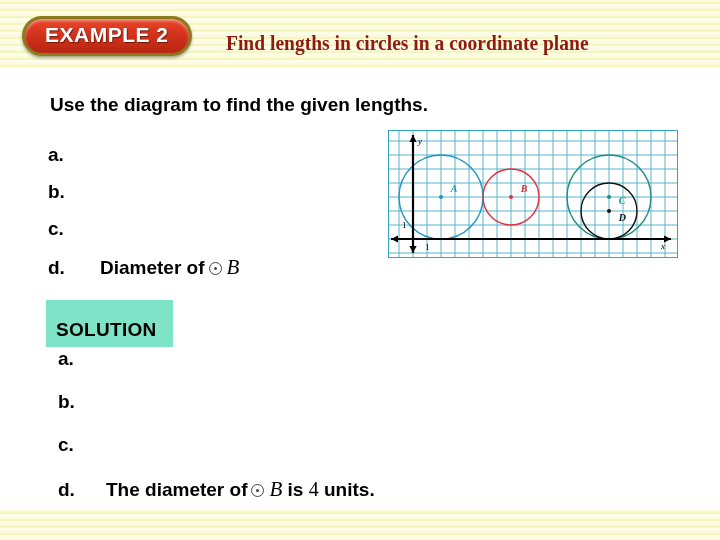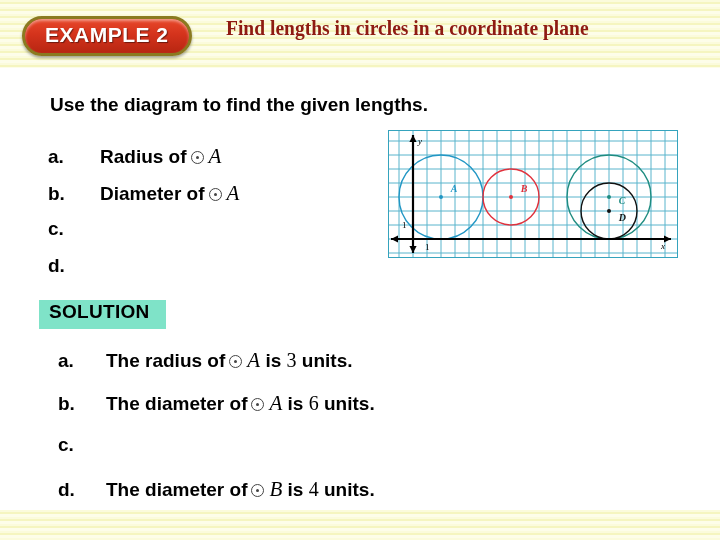--- a/index.html
+++ b/index.html
@@ -21,23 +21,23 @@
       #f5f5c0 2px, #f5f5c0 4px,
       #fdfde9 4px, #fdfde9 7px
     );
   }
   .band-top { top: 0; height: 68px; }
   .band-bottom { bottom: 0; height: 30px; }
 
   
   .header {
     position: absolute;
-    top: 16px; left: 0; right: 0; height: 56px;
+    top: 0; left: 0; right: 0; height: 56px;
     display: flex;
-    align-items: flex-start;
+    align-items: flex-end;
   }
   .example-badge {
     margin-left: 22px;
     padding: 4px 20px 6px 20px;
     border-radius: 22px;
     background: linear-gradient(to bottom, #e8482a 0%, #d4331c 45%, #b72612 100%);
     border: 3px solid #8a7a20;
     box-shadow: inset 0 2px 3px rgba(255,255,255,0.45),
                 0 2px 3px rgba(0,0,0,0.35);
     color: #ffffff;
@@ -130,26 +130,26 @@
     left: 388px; top: 62px;
     width: 290px; height: 128px;
     border: 1px solid #35a3bd;
     background: #ffffff;
     overflow: hidden;
   }
 
   
   .solution-label {
     position: absolute;
-    left: 39px; top: 232px;
+    left: 46px; top: 232px;
     background: #7fe3c8;
     color: #000000;
     font-size: 19px;
     font-weight: bold;
-    padding: 1px 16px 6px 10px;
+    padding: 19px 16px 6px 10px;
     letter-spacing: 0.3px;
   }
   .solution-list {
     position: absolute;
     left: 58px; top: 280px;
     width: 440px;
   }
   .s-row {
     display: flex;
     align-items: baseline;
@@ -173,34 +173,33 @@
 </div>
 
 <div class="body-area">
 
   <div class="prompt">Use the diagram to find the given lengths.</div>
 
   <div class="question-list">
 
     <div class="q-row">
       <span class="q-letter">a.</span>
-      <span class="q-text"><span>Radius of</span><span class="odot"></span><span class="mathvar">A</span></span>
     </div>
 
     <div class="q-row">
       <span class="q-letter">b.</span>
-      <span class="q-text"><span>Diameter of</span><span class="odot"></span><span class="mathvar">A</span></span>
     </div>
 
     <div class="q-row">
       <span class="q-letter">c.</span>
     </div>
 
     <div class="q-row">
       <span class="q-letter">d.</span>
+      <span class="q-text"><span>Diameter of</span><span class="odot"></span><span class="mathvar">B</span></span>
     </div>
 
   </div>
 
   <div class="diagram">
     <svg id="diagram-svg" width="288" height="126" viewBox="0 0 288 126">
         <line x1="10" y1="0" x2="10" y2="126" stroke="#59b4cc" stroke-width="1"></line>
         <line x1="24" y1="0" x2="24" y2="126" stroke="#59b4cc" stroke-width="1"></line>
         <line x1="38" y1="0" x2="38" y2="126" stroke="#59b4cc" stroke-width="1"></line>
         <line x1="52" y1="0" x2="52" y2="126" stroke="#59b4cc" stroke-width="1"></line>
@@ -253,26 +252,24 @@
         <text x="229.8" y="90" fill="#111111" font-family="&quot;Liberation Serif&quot;, serif" font-style="italic" font-weight="bold" font-size="10">D</text>
       </svg>
   </div>
 
   <div class="solution-label">SOLUTION</div>
 
   <div class="solution-list">
 
     <div class="s-row">
       <span class="s-letter">a.</span>
-      <span><span>The radius of</span><span class="odot"></span><span class="mathvar">A</span><span>&nbsp;</span><span>is</span><span>&nbsp;</span><span class="mathnum">3</span><span>&nbsp;</span><span>units.</span></span>
     </div>
 
     <div class="s-row">
       <span class="s-letter">b.</span>
-      <span><span>The diameter of</span><span class="odot"></span><span class="mathvar">A</span><span>&nbsp;</span><span>is</span><span>&nbsp;</span><span class="mathnum">6</span><span>&nbsp;</span><span>units.</span></span>
     </div>
 
     <div class="s-row">
       <span class="s-letter">c.</span>
     </div>
 
     <div class="s-row">
       <span class="s-letter">d.</span>
       <span><span>The diameter of</span><span class="odot"></span><span class="mathvar">B</span><span>&nbsp;</span><span>is</span><span>&nbsp;</span><span class="mathnum">4</span><span>&nbsp;</span><span>units.</span></span>
     </div>

